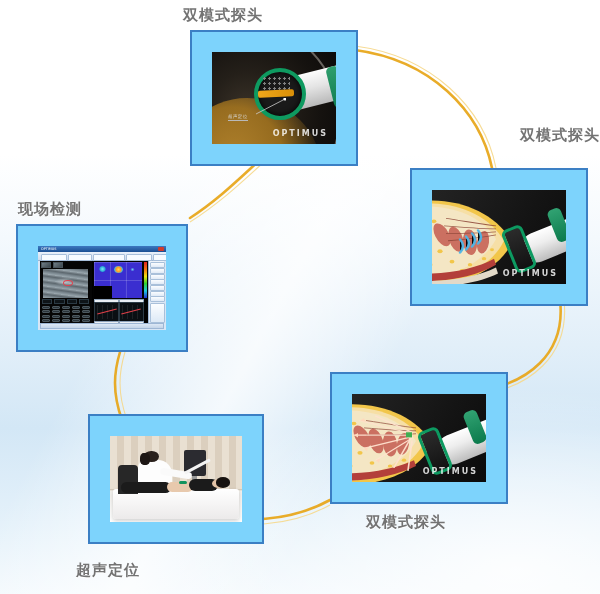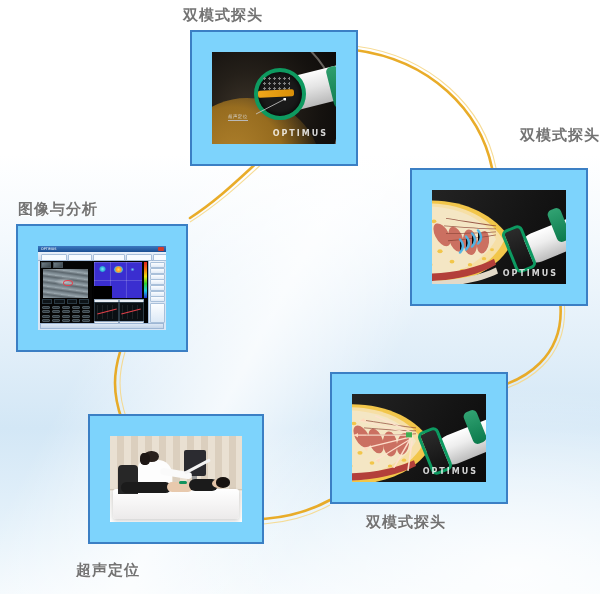--- a/index.html
+++ b/index.html
@@ -298,21 +298,21 @@
       <div class="patient-torso"></div>
       <div class="patient-top"></div>
       <div class="patient-head"></div>
       <div class="patient-hair"></div>
       <div class="probe-small"></div>
     </div>
   </div>
 </div>
 <div class="label" style="left:76px;top:561px;">超声定位</div>
 
-<div class="label" style="left:18px;top:200px;">图像与分析</div>
+<div class="label" style="left:18px;top:200px;">现场检测</div>
 <div class="panel" style="left:16px;top:224px;width:172px;height:128px;">
   <div class="inner" style="background:#d8e6f5;">
     <div class="sw">
 
       <div class="sw-title">
         <div class="tt">OPTIMUS</div>
         <div class="sw-close"></div>
       </div>
 
       <div class="sw-toolbar">

